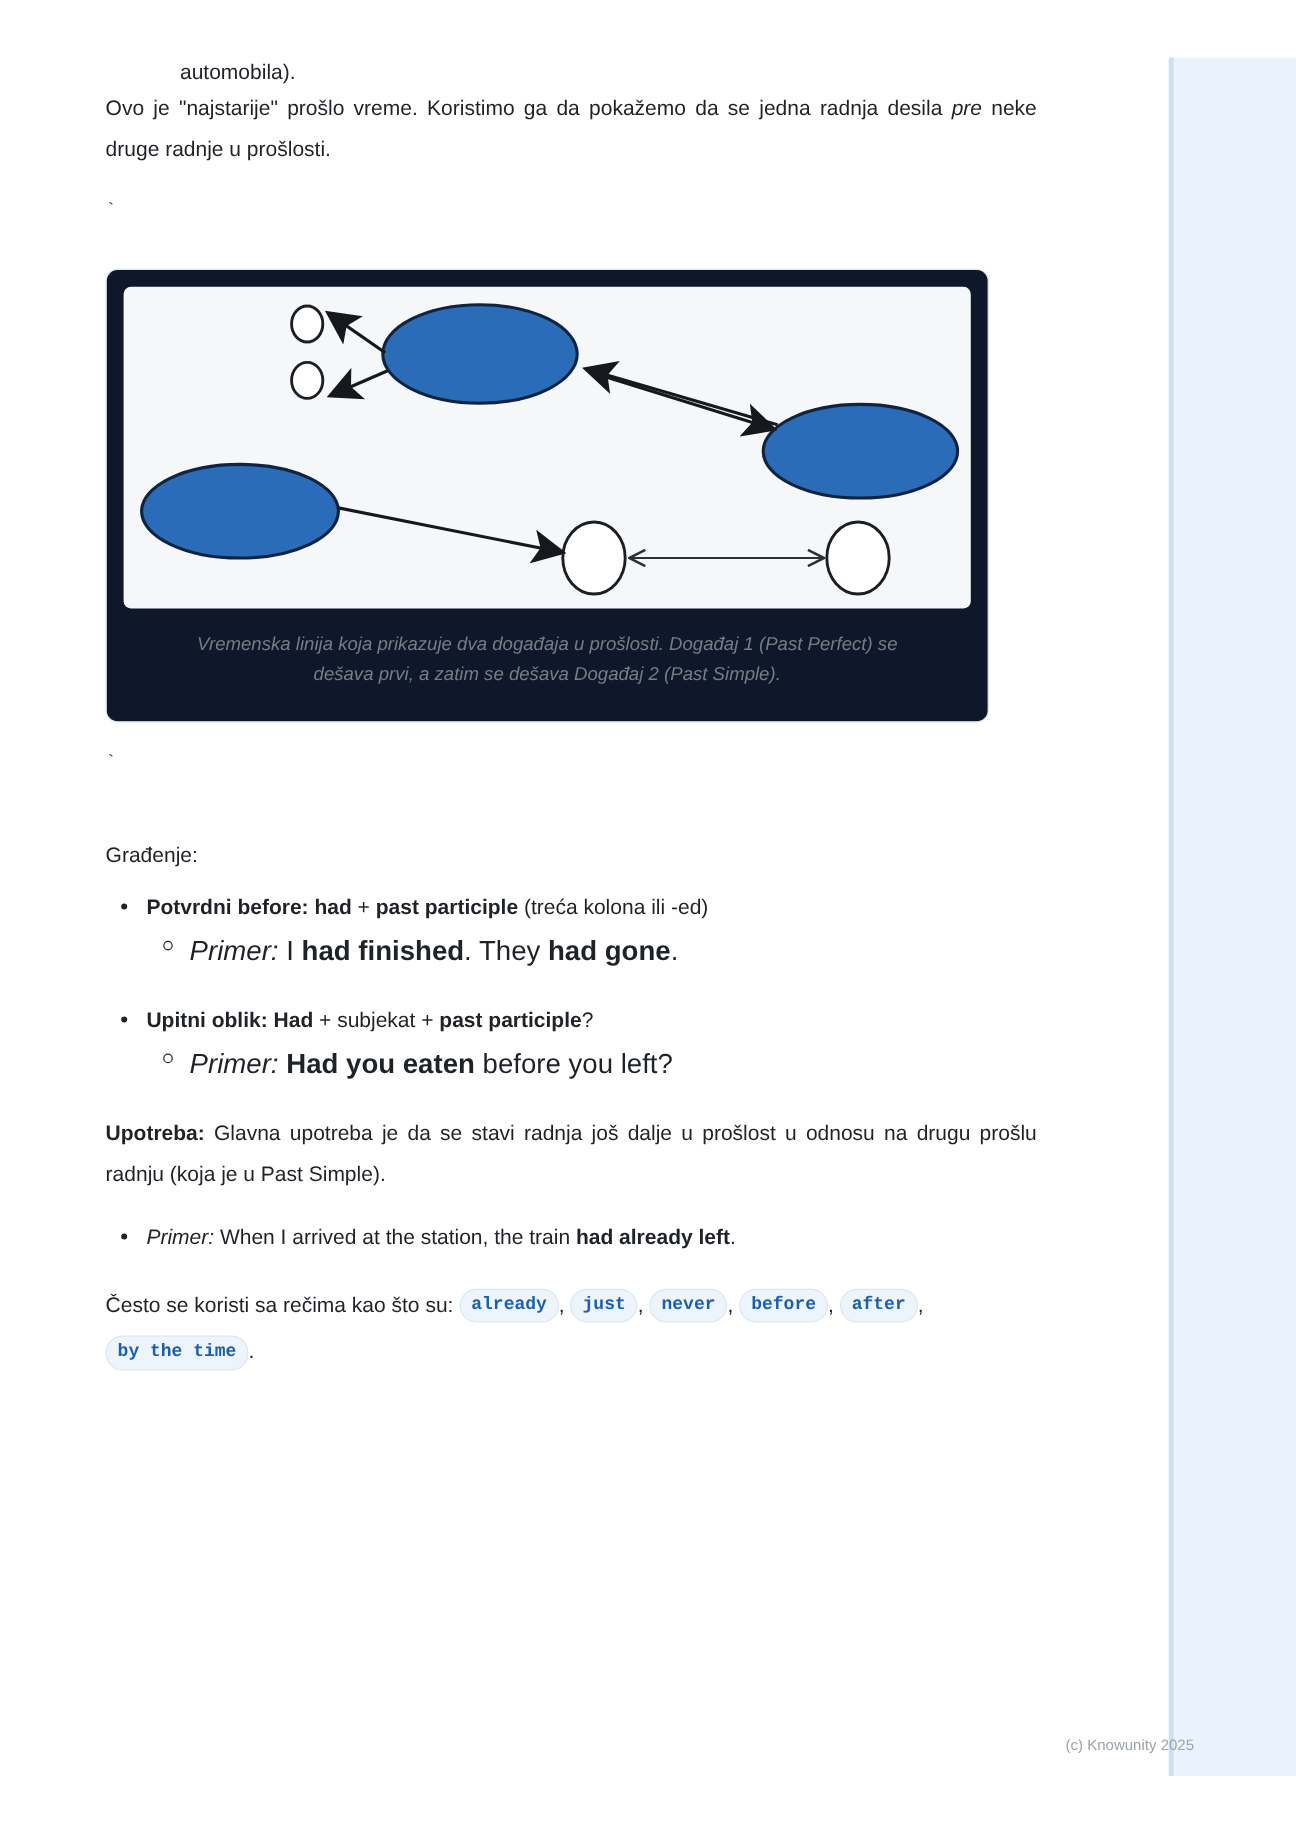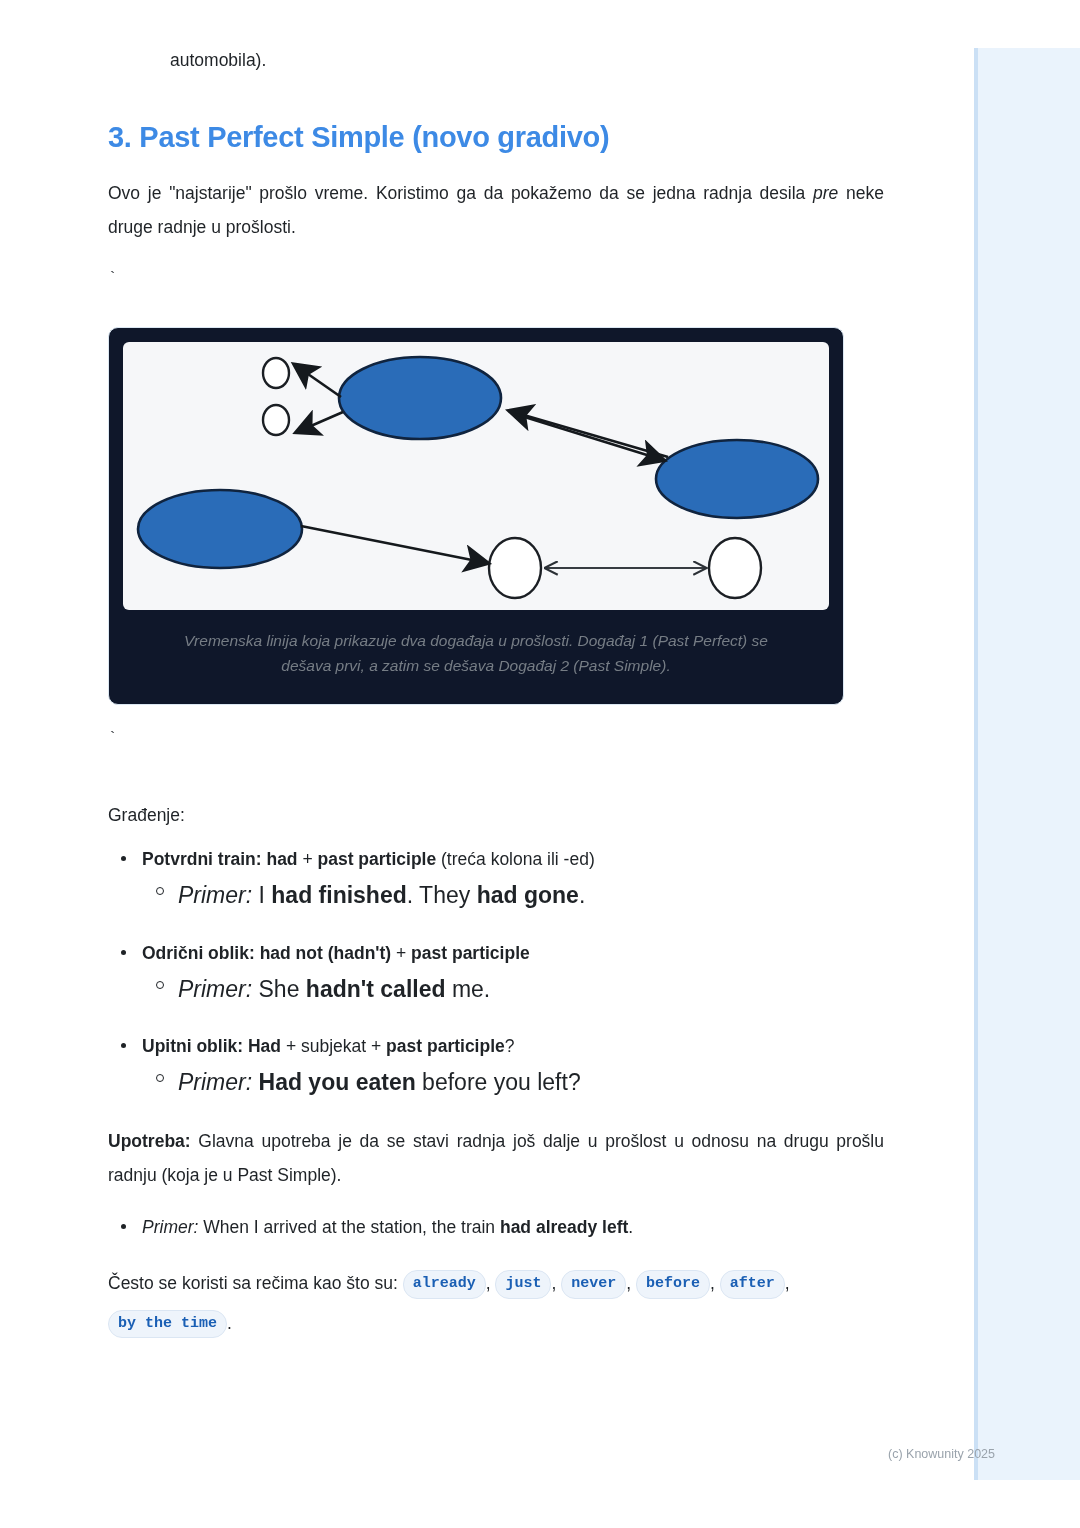--- a/index.html
+++ b/index.html
@@ -30,21 +30,20 @@
   }
 
   
   .page {
     position: absolute;
     top: 0;
     left: 0;
     width: 952px;
     height: 1256px;
     padding: 46px 88px 0 88px;
-    margin-left: 20px;
   }
 
   .cont-line {
     font-size: 17.5px;
     line-height: 1.62;
     margin: 0 0 0 62px;
     color: #1f2327;
   }
 
   h2.section-title {
@@ -196,21 +195,20 @@
 </style>
 </head>
 <body>
 
 <div class="side-panel"></div>
 
 <div class="page">
 
   <p class="cont-line">automobila).</p>
 
-  <h2 class="section-title">3. Past Perfect Simple (novo gradivo)</h2>
 
   <p class="body-text"><span>Ovo je "najstarije" prošlo vreme. Koristimo ga da pokažemo da se jedna radnja desila </span><em>pre</em><span> neke druge radnje u prošlosti.</span></p>
 
   <div class="tick">`</div>
 
   <figure class="figure-card">
     <div class="figure-imgbox">
       <svg viewBox="0 0 706 268" preserveAspectRatio="none">
         <defs>
           <marker id="ahead" markerWidth="11" markerHeight="11" refX="9" refY="5.5" orient="auto">
@@ -245,32 +243,26 @@
     <figcaption class="figure-caption">Vremenska linija koja prikazuje dva događaja u prošlosti. Događaj 1 (Past Perfect) se dešava prvi, a zatim se dešava Događaj 2 (Past Simple).</figcaption>
   </figure>
 
   <div class="tick">`</div>
 
   <h3 class="sub-title">Građenje:</h3>
 
   <ul class="lvl1">
 
     <li class="item">
-      <b>Potvrdni train: had</b><span> + </span><b>past participle</b><span> (treća kolona ili -ed)</span>
+      <b>Potvrdni before: had</b><span> + </span><b>past participle</b><span> (treća kolona ili -ed)</span>
       <ul class="lvl2">
         <li class="subitem"><i>Primer:</i><span> I </span><b>had finished</b><span>. They </span><b>had gone</b><span>.</span></li>
       </ul>
     </li>
 
-    <li class="item">
-      <b>Odrični oblik: had not (hadn't)</b><span> + </span><b>past participle</b><span></span>
-      <ul class="lvl2">
-        <li class="subitem"><i>Primer:</i><span> She </span><b>hadn't called</b><span> me.</span></li>
-      </ul>
-    </li>
 
     <li class="item">
       <b>Upitni oblik: Had</b><span> + subjekat + </span><b>past participle</b><span>?</span>
       <ul class="lvl2">
         <li class="subitem"><i>Primer:</i><span> </span><b>Had you eaten</b><span> before you left?</span></li>
       </ul>
     </li>
 
   </ul>
 

